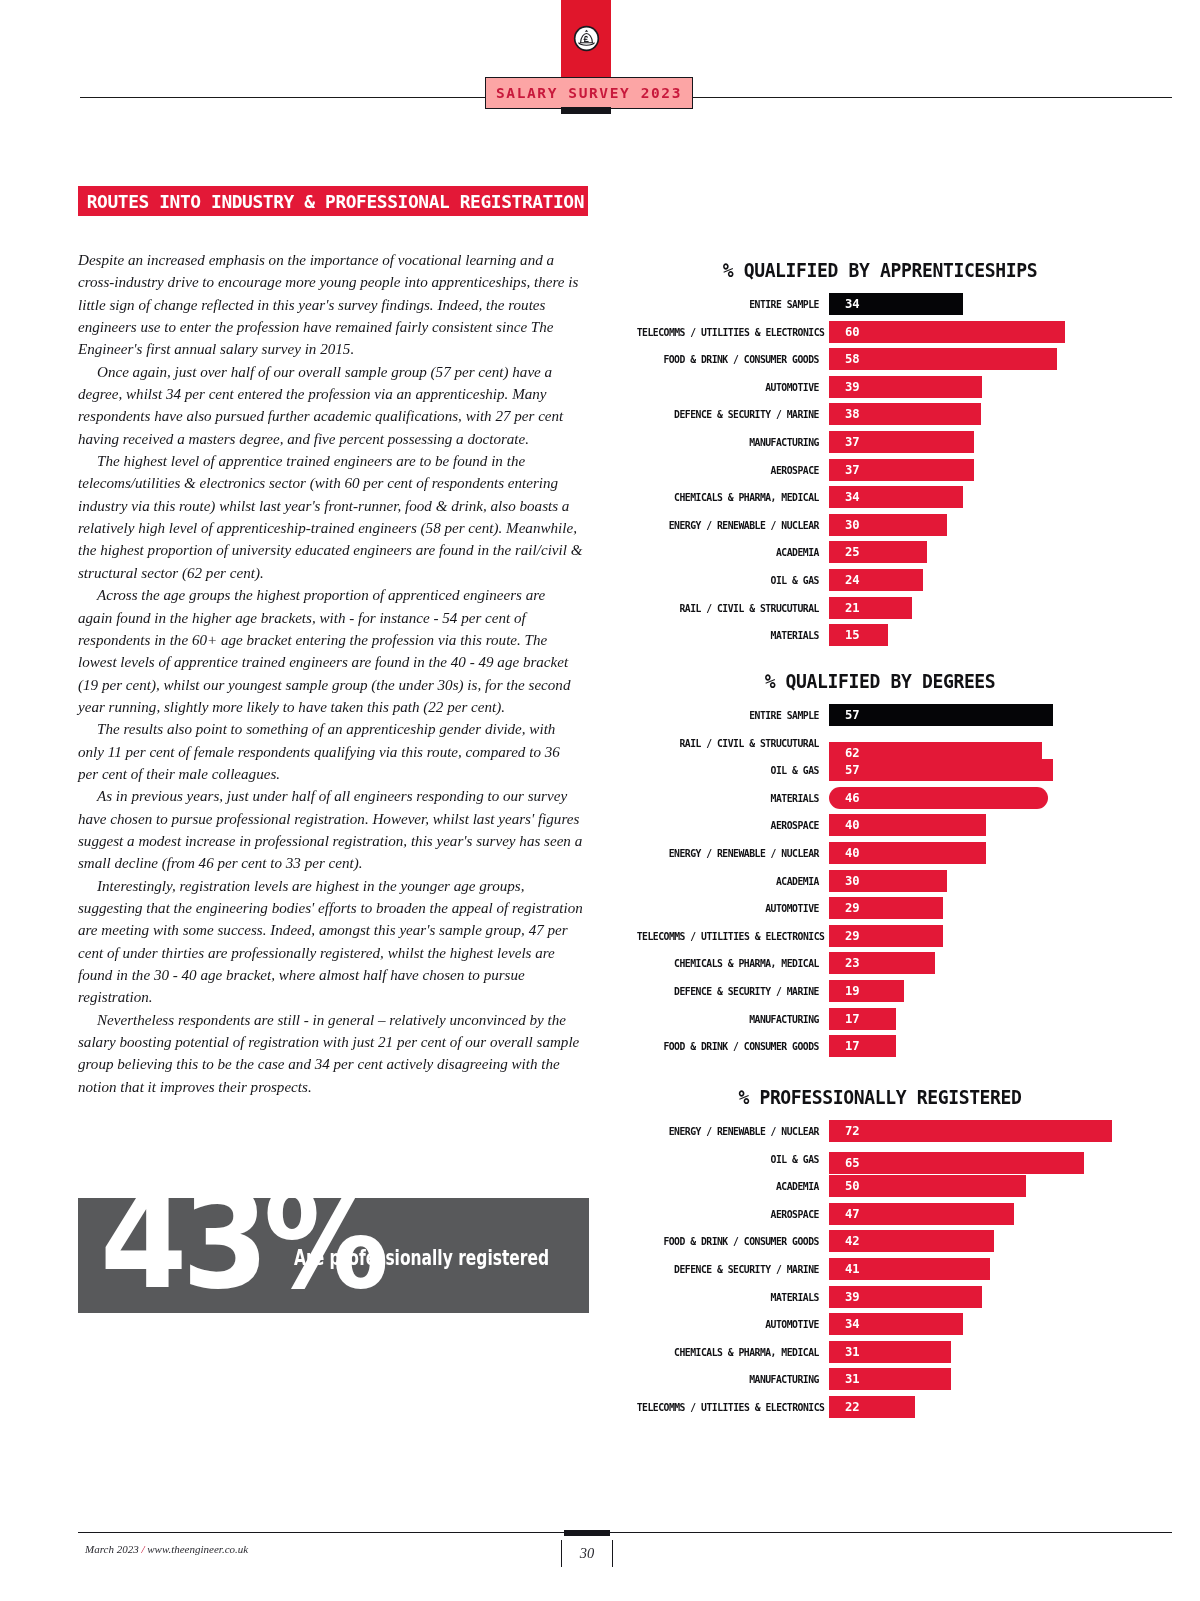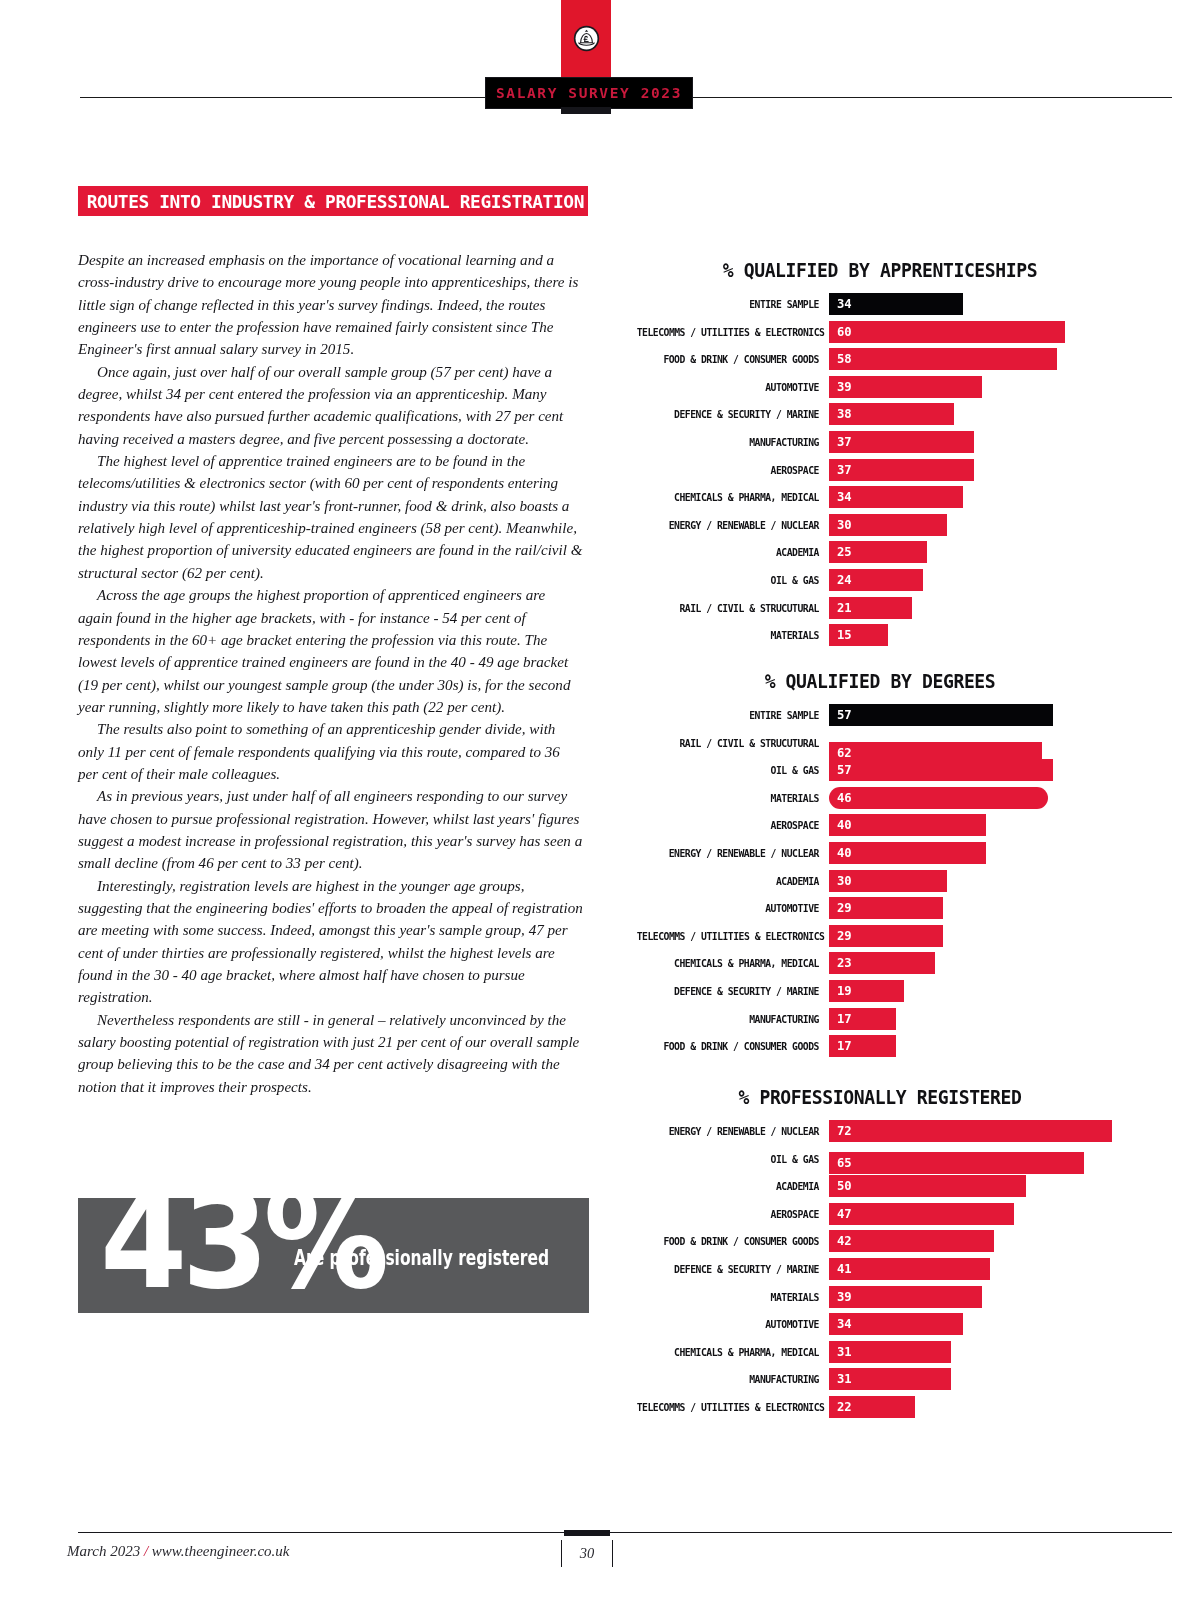--- a/index.html
+++ b/index.html
@@ -20,21 +20,21 @@
     position:absolute;left:573px;top:25px;width:27px;height:27px;
   }
   .mast-rule-left{
     position:absolute;left:80px;top:97px;width:405px;height:1px;background:#1a1a1a;
   }
   .mast-rule-right{
     position:absolute;left:692px;top:97px;width:480px;height:1px;background:#1a1a1a;
   }
   .mast-box{
     position:absolute;left:485px;top:77px;width:206px;height:30px;
-    border:1.6px solid #17171c;background:#000000;
+    border:1.6px solid #17171c;background:#fca5a5;
     display:flex;align-items:center;justify-content:center;
   }
   .mast-box span{
     font-family:"DejaVu Sans Mono", monospace;
     font-weight:bold;font-size:14.5px;letter-spacing:1.6px;
     color:#c8193c;white-space:nowrap;
   }
   .mast-shadow{
     position:absolute;left:561px;top:107px;width:50px;height:7px;background:#15151a;
   }
@@ -105,34 +105,34 @@
     transform:scaleX(0.92);transform-origin:right center;
   }
   .row .bar{
     height:22px;background:#e31837;position:relative;
     display:flex;align-items:center;
   }
   .row.total .bar{background:#050507;}
   .row .bar .val{
     font-family:"DejaVu Sans Mono", monospace;
     font-weight:bold;font-size:12.2px;color:#ffffff;
-    padding-left:8px;
+    padding-left:16px;
   }
 
   
   .foot-rule{
     position:absolute;left:78px;top:1532px;width:1094px;height:1.3px;background:#17171c;
   }
   .foot-tab{
     position:absolute;left:564px;top:1530px;width:46px;height:6px;background:#15151a;
   }
   .foot-txt{
-    position:absolute;left:67px;top:1543px;
+    position:absolute;left:85px;top:1543px;
     font-family:"Liberation Serif", serif;font-style:italic;
-    font-size:15px;color:#2a2a30;white-space:nowrap;
+    font-size:11px;color:#2a2a30;white-space:nowrap;
   }
   .foot-txt .sl{color:#c8193c;}
   .foot-pg{
     position:absolute;left:561px;top:1540px;width:50px;height:27px;
     border-left:1.3px solid #17171c;border-right:1.3px solid #17171c;
     display:flex;align-items:center;justify-content:center;
     font-family:"Liberation Serif", serif;font-style:italic;
     font-size:14.5px;color:#2a2a30;
   }
 </style>
@@ -204,21 +204,21 @@
           </div>
         </div>
         <div class="row">
           <div class="lbl">AUTOMOTIVE</div>
           <div class="bar" style="width: 153.27px;">
             <span class="val">39</span>
           </div>
         </div>
         <div class="row">
           <div class="lbl">DEFENCE &amp; SECURITY / MARINE</div>
-          <div class="bar" style="width: 125px;">
+          <div class="bar" style="width: 152px;">
             <span class="val">38</span>
           </div>
         </div>
         <div class="row">
           <div class="lbl">MANUFACTURING</div>
           <div class="bar" style="width: 145.41px;">
             <span class="val">37</span>
           </div>
         </div>
         <div class="row">

